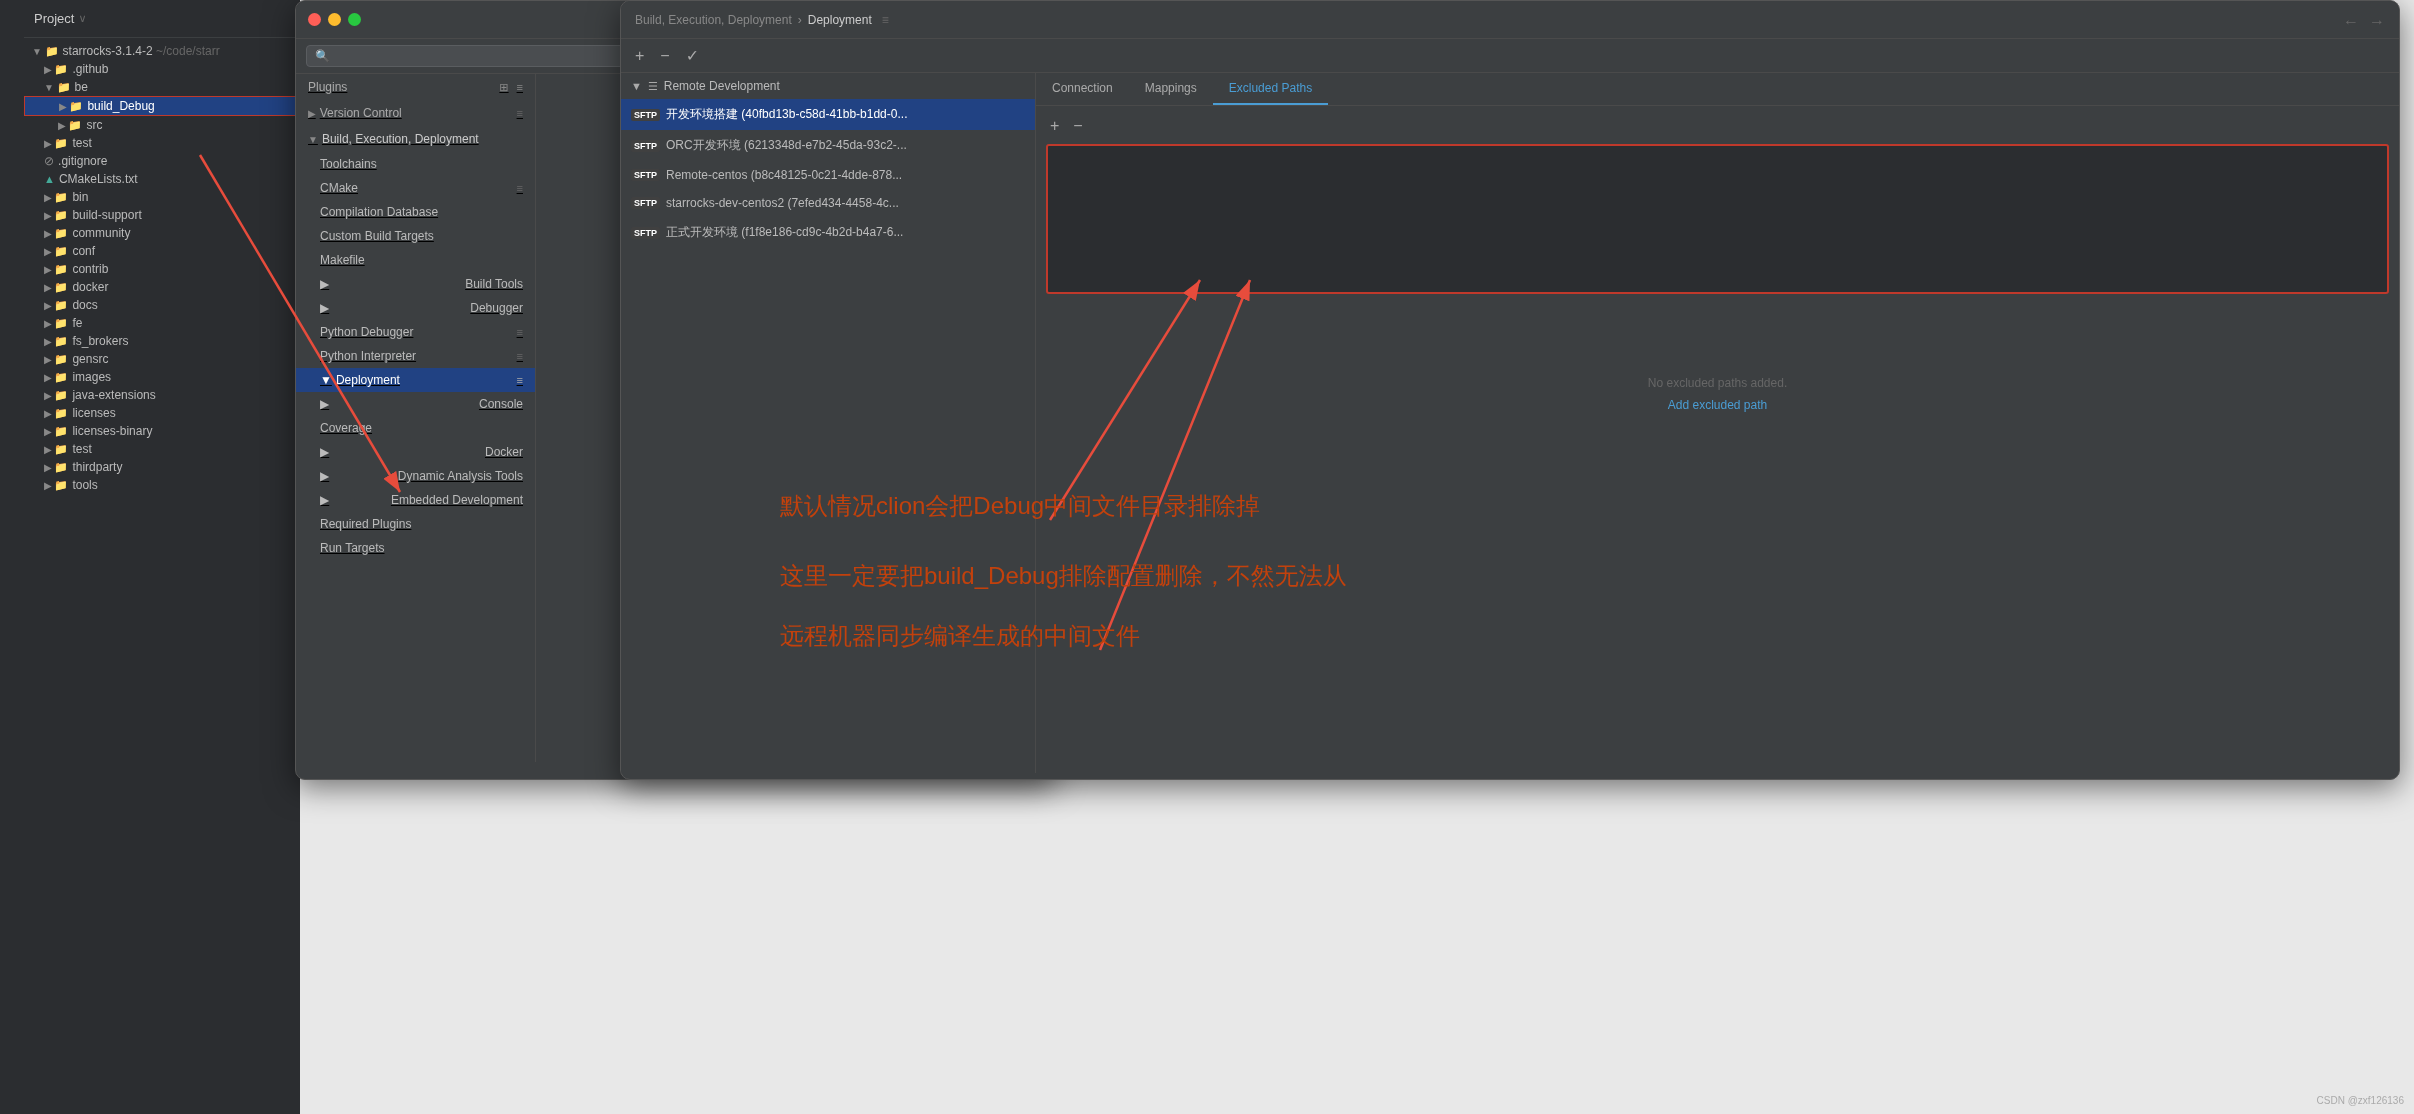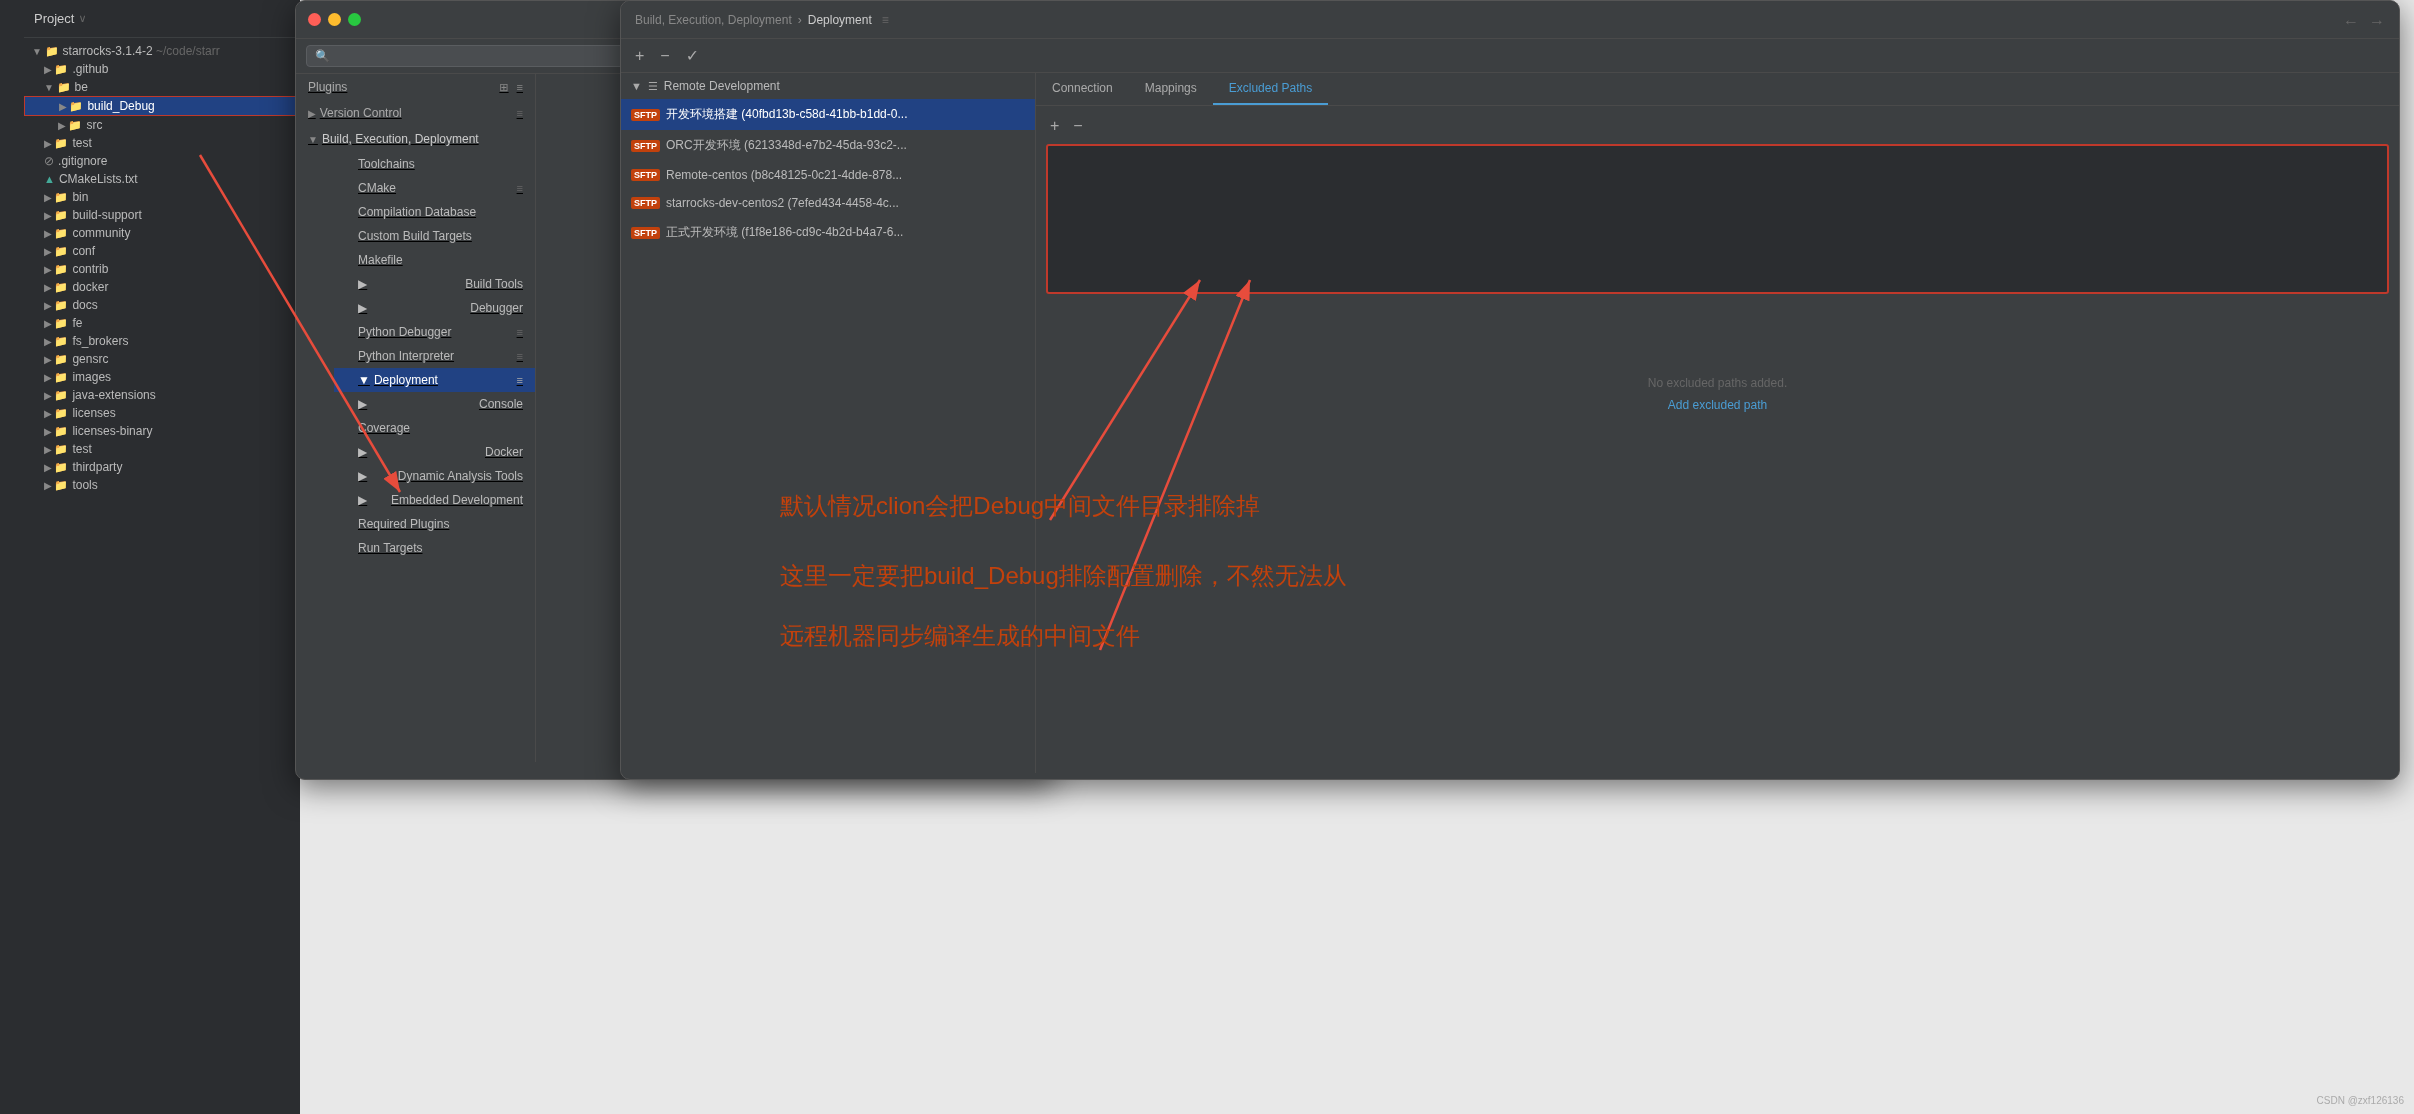--- a/index.html
+++ b/index.html
@@ -128,21 +128,20 @@
     .nav-section-header .chevron { font-size: 10px; color: #888; }
     .nav-item {
       padding: 5px 12px 5px 24px;
       color: #bbb;
       font-size: 12px;
       cursor: pointer;
       white-space: nowrap;
       display: flex;
       align-items: center;
       justify-content: space-between;
-      margin-left: 38px;
     }
     .nav-item.selected { background: #214283; color: #fff; }
     .prefs-main {
       flex: 1;
       background: #3c3f41;
     }
     .toolbar-btn {
       background: none;
       border: none;
       color: #aaa;
@@ -154,21 +153,21 @@
       display: flex;
       align-items: center;
       padding: 7px 10px;
       cursor: pointer;
       font-size: 12px;
       color: #bbb;
       gap: 6px;
     }
     .server-item.selected { background: #214283; color: #fff; }
     .server-icon {
-      background: #c2410c;
+      background: #404040;
       color: #fff;
       font-size: 9px;
       font-weight: bold;
       padding: 1px 3px;
       border-radius: 2px;
       min-width: 28px;
       text-align: center;
     }
     .detail-tab {
       padding: 8px 16px;

